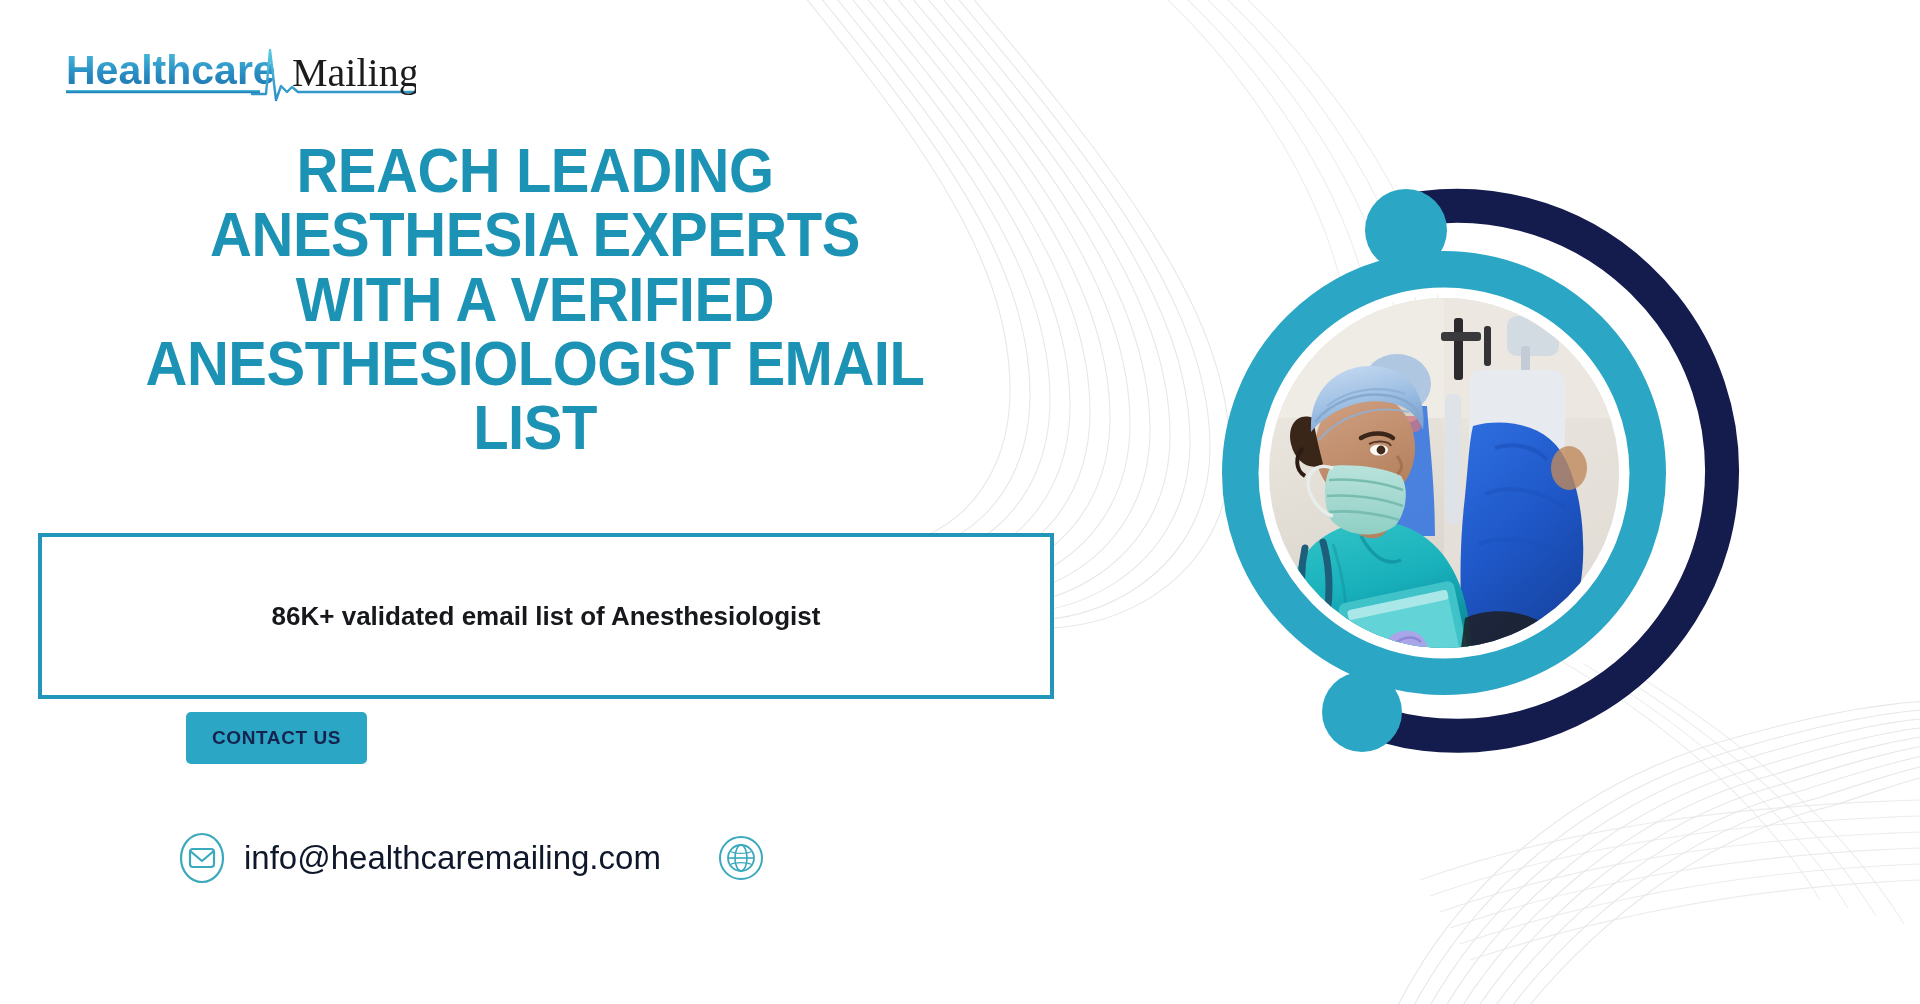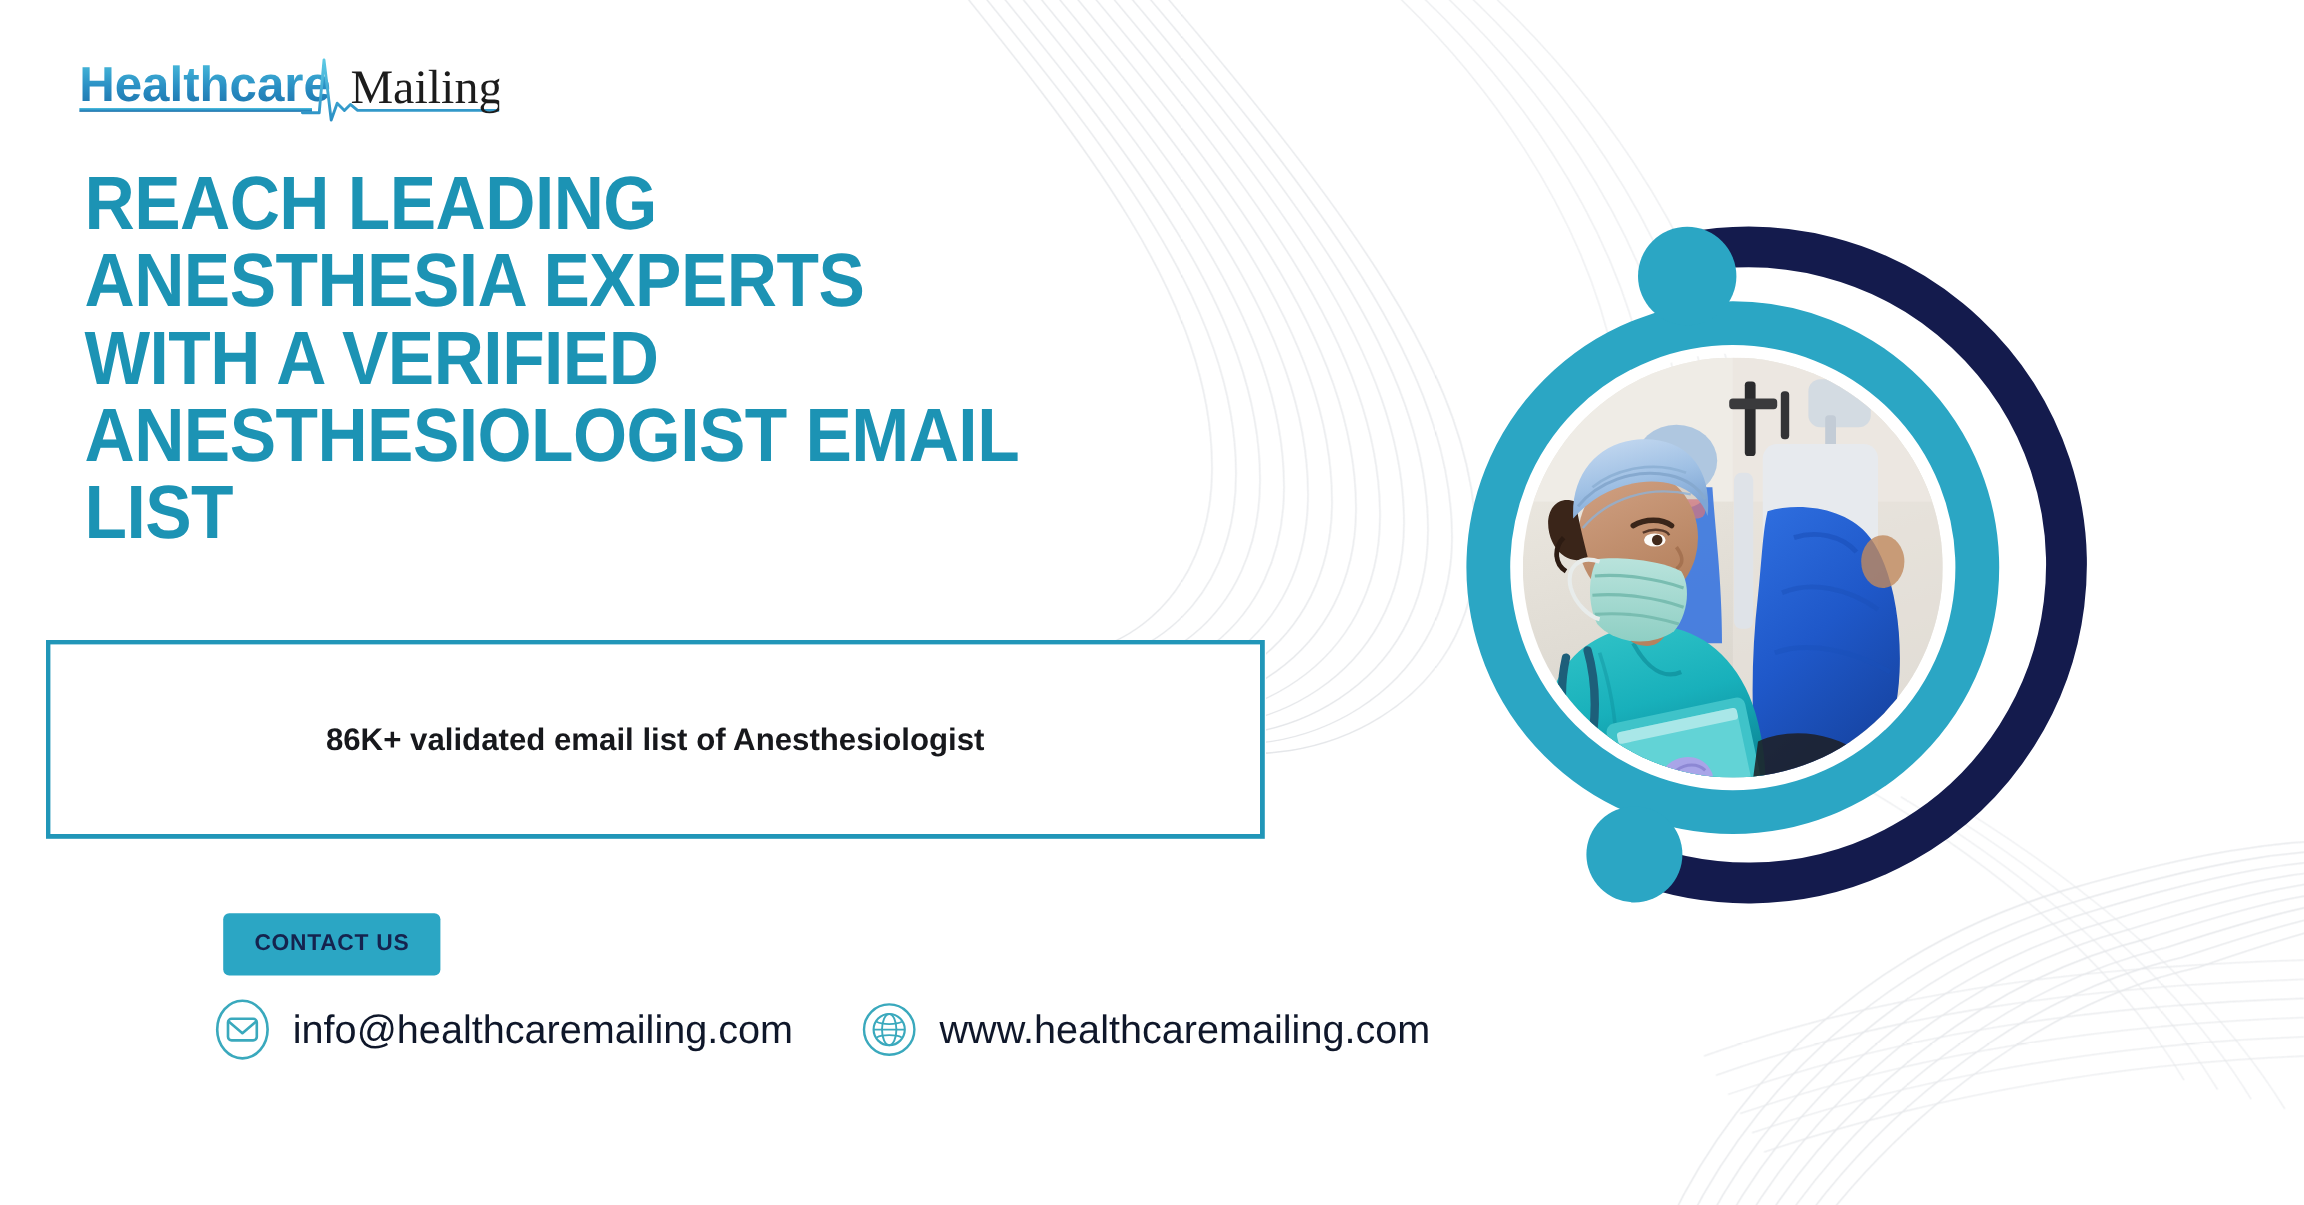--- a/index.html
+++ b/index.html
@@ -15,21 +15,21 @@
   
   .lineart { position:absolute; inset:0; pointer-events:none; z-index:0; }
 
   
   .logo { position:absolute; left:66px; top:42px; display:flex; z-index:5; }
   .logo-svg { display:block; }
 
   
   .headline {
     position:absolute; left:30px; top:138px; width:1010px;
-    z-index:5;
+    text-align:center; z-index:5;
   }
   .headline .hl {
     display:block;
     font-family:"Liberation Sans", sans-serif;
     font-weight:700;
     font-size:63px;
     line-height:1.02;
     letter-spacing:-0.5px;
     color:#1C93B4;
     transform:scaleX(0.92);
@@ -54,21 +54,21 @@
     font-family:"Liberation Sans", sans-serif;
     font-weight:700;
     font-size:26px;
     line-height:1.42;
     color:#17181c;
     text-align:center;
   }
 
   
   .cta {
-    position:absolute; left:186px; top:761px;
+    position:absolute; left:186px; top:712px;
     background:#2BA6C4;
     border:none; border-radius:5px;
     padding:15px 26px;
     cursor:pointer;
     z-index:5;
   }
   .cta-label {
     font-family:"Liberation Sans", sans-serif;
     font-weight:700; font-size:19px;
     letter-spacing:0.6px;
@@ -215,21 +215,20 @@
 
     <div class="contact-item">
       <svg class="contact-icon" width="48" height="52" viewBox="0 0 48 52">
         <circle cx="24" cy="26" r="21" fill="none" stroke="#3aa9bd" stroke-width="2"></circle>
         <circle cx="24" cy="26" r="13" fill="none" stroke="#3aa9bd" stroke-width="1.8"></circle>
         <ellipse cx="24" cy="26" rx="6" ry="13" fill="none" stroke="#3aa9bd" stroke-width="1.6"></ellipse>
         <line x1="11" y1="26" x2="37" y2="26" stroke="#3aa9bd" stroke-width="1.6"></line>
         <path d="M13.5 19.5 C 18 22, 30 22, 34.5 19.5" fill="none" stroke="#3aa9bd" stroke-width="1.4"></path>
         <path d="M13.5 32.5 C 18 30, 30 30, 34.5 32.5" fill="none" stroke="#3aa9bd" stroke-width="1.4"></path>
       </svg>
-      <span class="contact-text">www.healthcaremailing.com</span>
     </div>
 
   </div>
 
   <div class="composition">
 
     <div class="photo-wrap">
       <svg width="350" height="350" viewBox="0 0 350 350">
         <defs>
           <linearGradient id="orbg" x1="0" y1="0" x2="0.3" y2="1">

